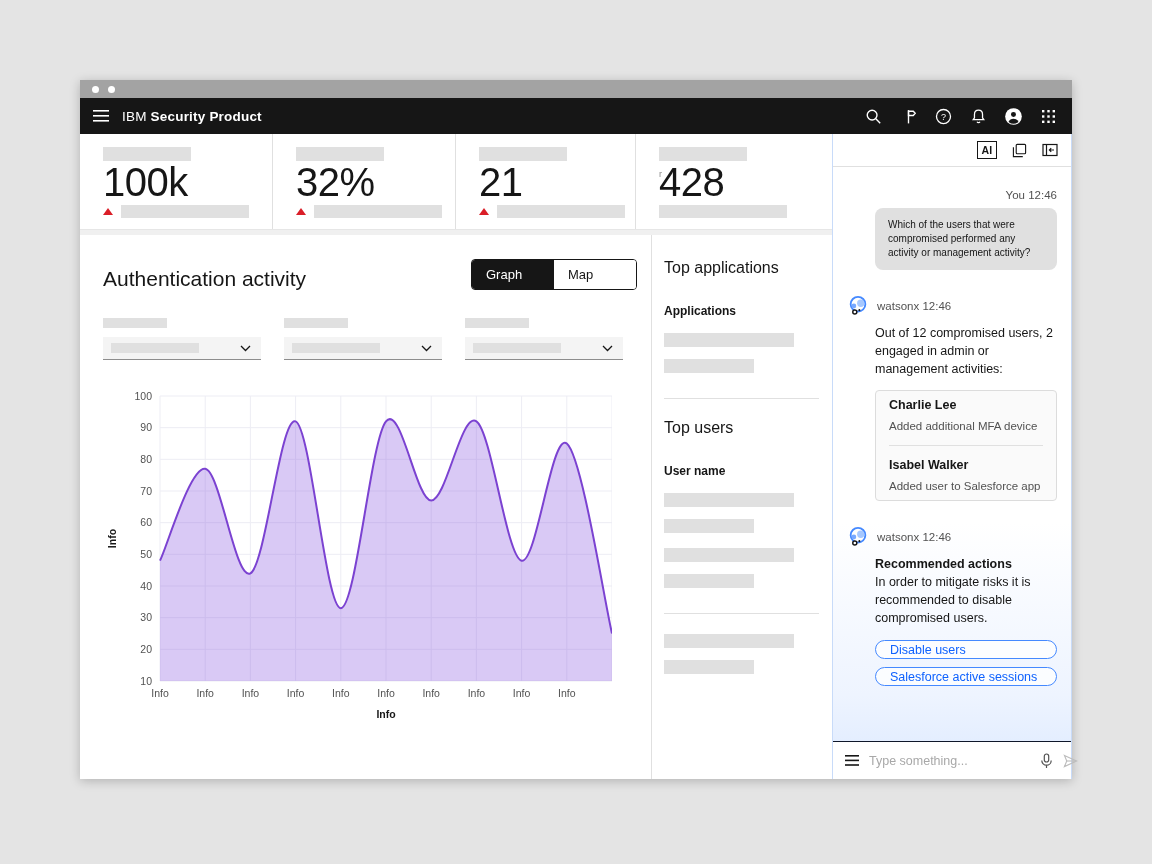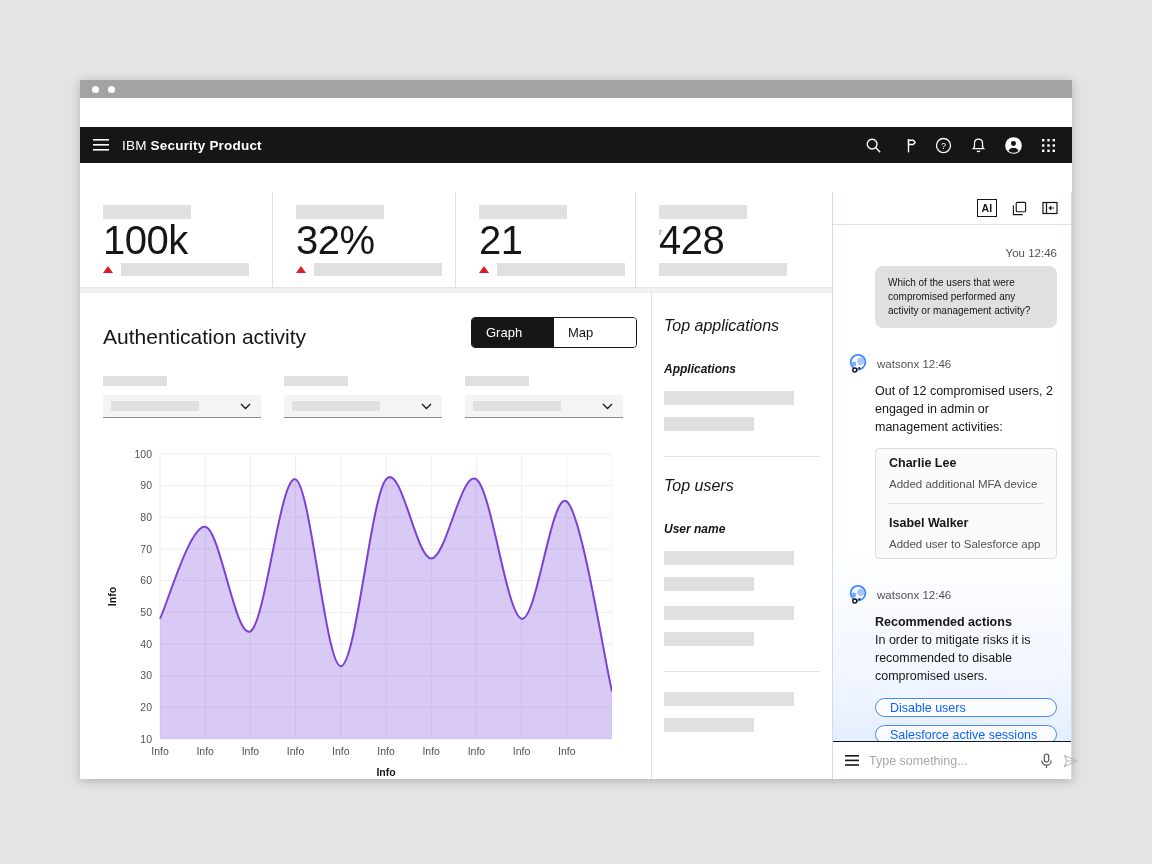--- a/index.html
+++ b/index.html
@@ -6,21 +6,21 @@
   html,body { width:1152px; height:864px; }
   body {
     background:#e4e4e4;
     font-family:"Liberation Sans","DejaVu Sans",sans-serif;
     color:#161616;
     overflow:hidden;
   }
   .window {
     position:absolute; left:80px; top:80px; width:992px; height:699px;
     background:#fff; box-shadow:0 2px 10px rgba(0,0,0,.22);
-    display:flex; flex-direction:column;gap:29px;
+    display:flex; flex-direction:column;
   }
   
   .titlebar { height:18px; background:#a3a3a3; display:flex; align-items:center; padding-left:12px; gap:9px; flex:0 0 auto; }
   .titlebar .dot { width:7px; height:7px; border-radius:50%; background:#fff; }
   
   .appbar { height:36px; background:#161616; display:flex; align-items:center; flex:0 0 auto; }
   .appbar .menu-btn { width:42px; height:36px; display:flex; align-items:center; justify-content:center; cursor:pointer; }
   .brand { color:#fff; font-size:13.5px; letter-spacing:.2px; }
   .brand b { font-weight:700; }
   .appbar-right { margin-left:auto; display:flex; align-items:center; padding-right:6px; }
@@ -52,21 +52,21 @@
   
   .filters { display:flex; gap:23px; margin-top:27px; }
   .filter { width:158px; }
   .filter-label-sk { width:64px; height:10px; margin-bottom:9px; }
   .filter-field { height:23px; background:#f4f4f4; border-bottom:1px solid #8d8d8d; display:flex; align-items:center; padding:0 10px 0 8px; cursor:pointer; }
   .filter-field .sk { width:88px; height:10px; }
   .filter-field svg { margin-left:auto; }
   
   .chart-wrap { margin-top:28px; }
   
-  .side-col { width:115px; flex:0 0 181px; border-left:1px solid #e0e0e0; padding:24px 13px 0 12px;font-style:italic; }
+  .side-col { width:115px; flex:0 0 181px; border-left:1px solid #e0e0e0; padding:24px 13px 0 12px; }
   .side-title { font-size:16px; font-weight:400; }
   .side-sub { font-size:12px; font-weight:700; margin-top:27px; }
   .side-sk-w { width:130px; height:14px; margin-top:15px; }
   .side-sk-n { width:90px; height:14px; margin-top:12px; }
   .side-div { border:none; border-top:1px solid #e0e0e0; margin:25px 0 20px 0; }
   
   .chat { width:240px; flex:0 0 240px; background:#fff; border-left:1px solid #c8dbf9; border-right:1px solid #c8dbf9; display:flex; flex-direction:column; min-height:0; }
   .chat-head { height:33px; flex:0 0 auto; border-bottom:1px solid #e0e0e0; display:flex; align-items:center; justify-content:flex-end; gap:15px; padding-right:13px; }
   .ai-badge { width:20px; height:18px; border:1px solid #161616; display:flex; align-items:center; justify-content:center; font-size:10.5px; font-weight:700; letter-spacing:.3px; cursor:pointer; }
   .chat-head .hicon2 { cursor:pointer; display:flex; }

